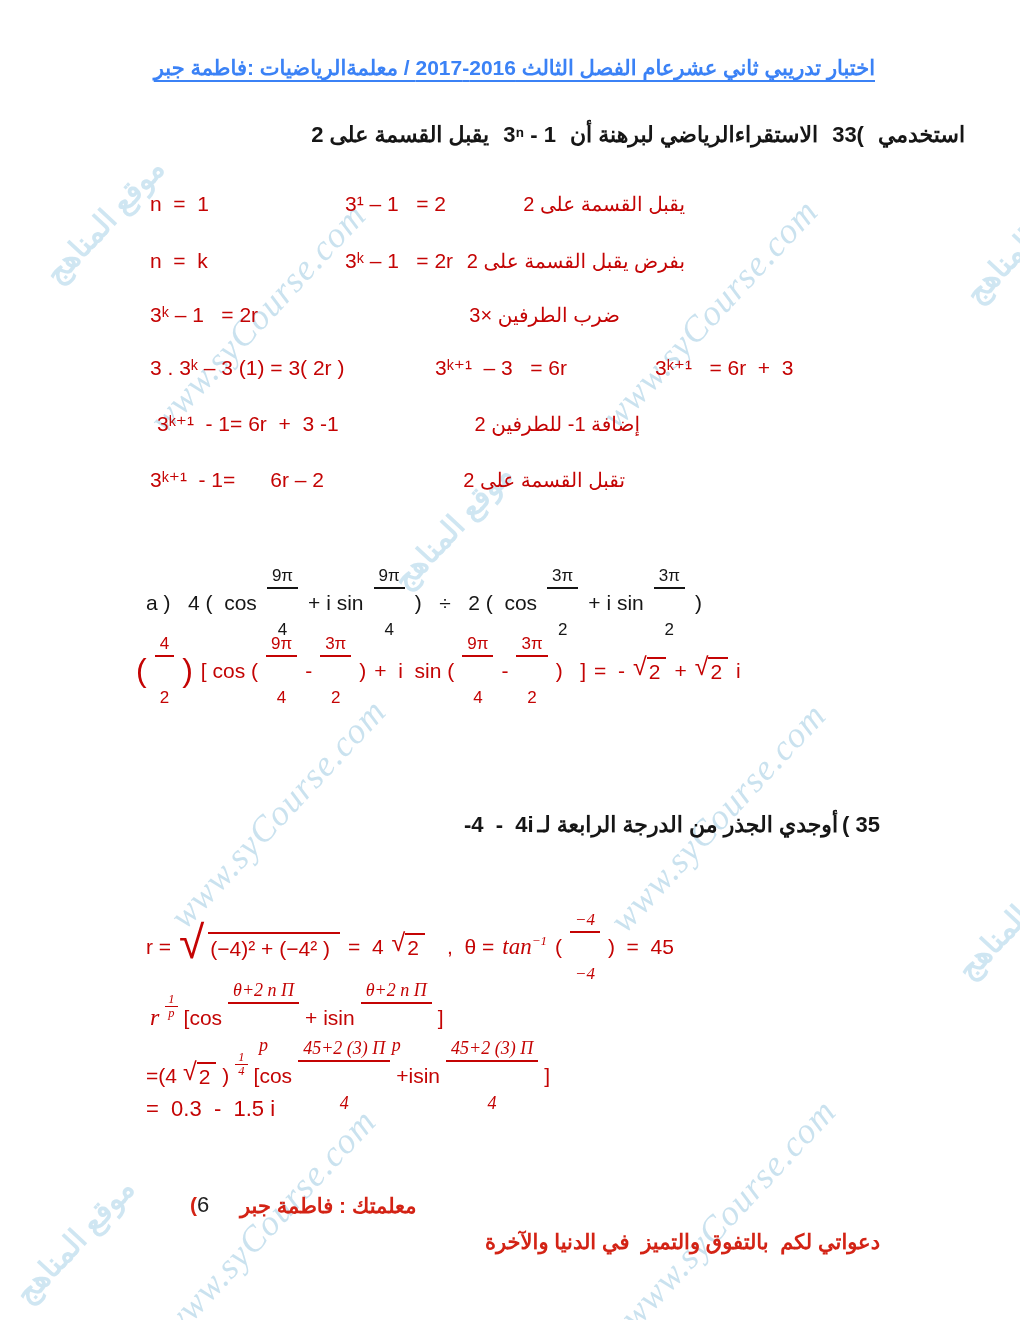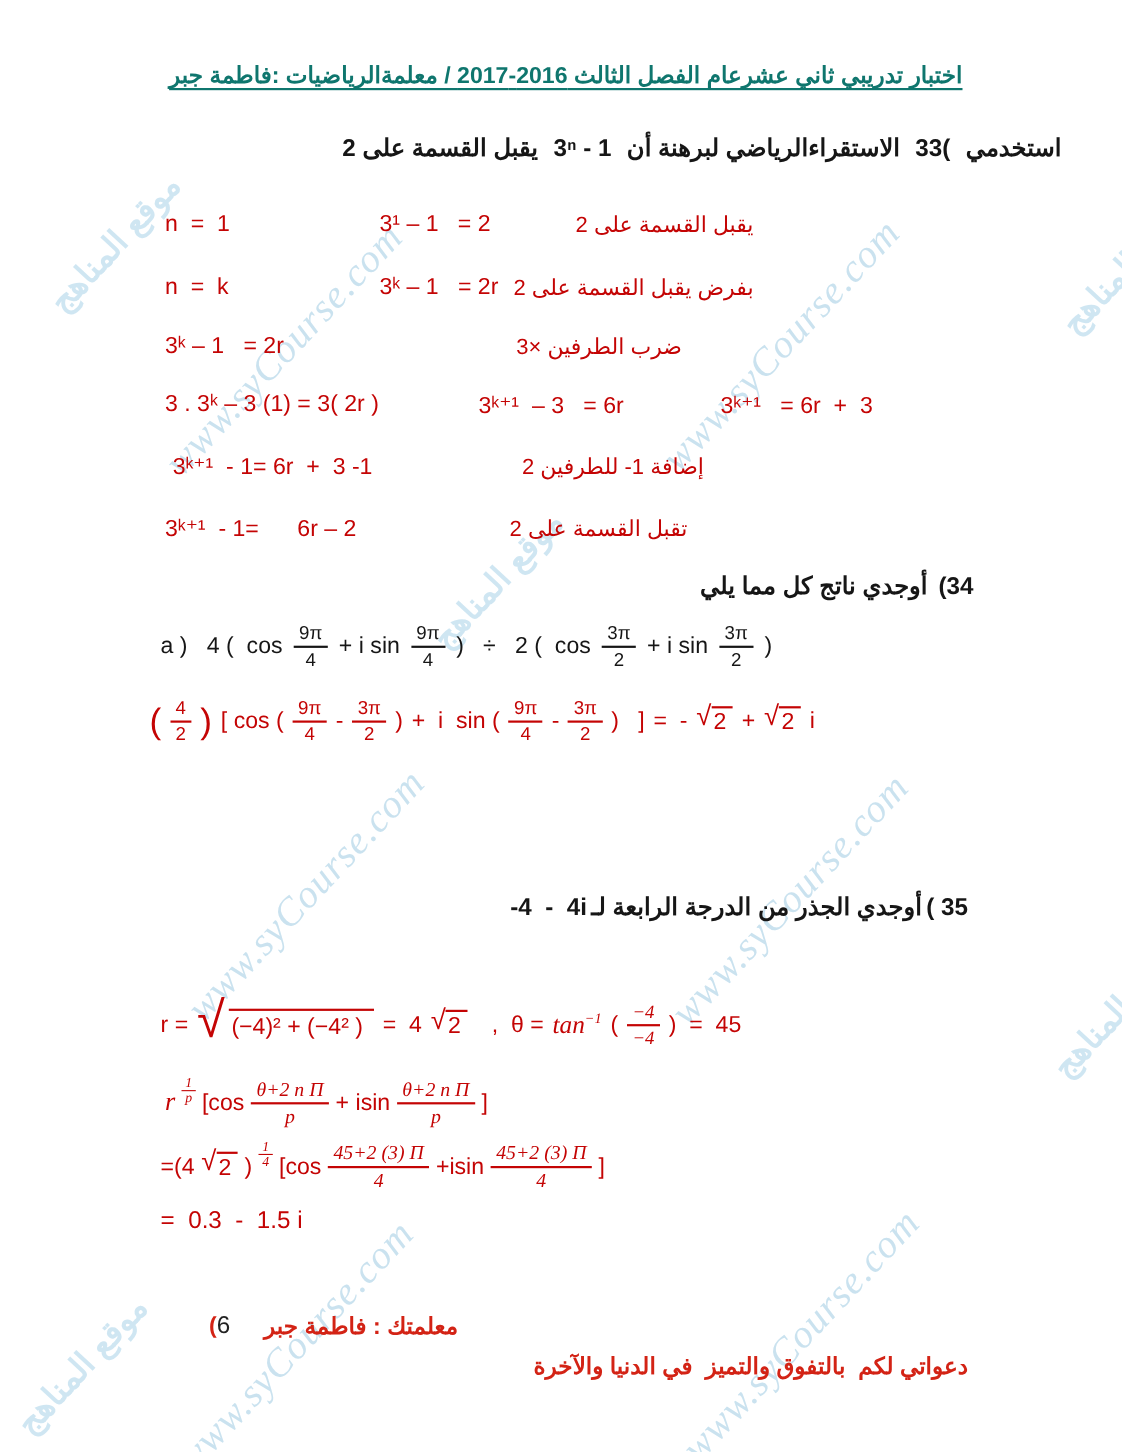--- a/index.html
+++ b/index.html
@@ -16,28 +16,28 @@
   .wm-ar{
     width:210px;font-size:30px;font-weight:bold;color:#a9d2e8;
     transform:rotate(-47deg);direction:rtl;white-space:nowrap;
   }
   .layer{position:absolute;inset:0;z-index:1;}
   .abs{position:absolute;}
   .line{position:absolute;display:flex;align-items:center;gap:10px;}
   .pre{white-space:pre;}
   .ar{direction:rtl;unicode-bidi:isolate;}
   .hdr{
-    color:#0f766e;font-weight:bold;font-size:21px;
+    color:#3b82f6;font-weight:bold;font-size:21px;
     text-decoration:underline;text-underline-offset:5px;
   }
   .blk{color:#161616;font-weight:bold;font-size:22px;}
   .red{color:#c40404;}
   .m{font-size:21px;}
   .mar{font-size:20px;}
-  .frac{display:inline-flex;flex-direction:column;align-items:center;font-size:17px;line-height:1.15;}
+  .frac{display:inline-flex;flex-direction:column;align-items:center;font-size:17px;line-height:1.15;gap:30px;}
   .frac .fn{border-bottom:2px solid currentColor;padding:0 5px 1px;}
   .frac .fd{padding-top:1px;}
   .supfrac{
     display:inline-flex;flex-direction:column;align-items:center;
     font-size:12.5px;line-height:1.05;transform:translateY(-11px);
     font-family:"Liberation Serif",serif;font-style:italic;
   }
   .supfrac .fn{border-bottom:1.5px solid currentColor;padding:0 3px;}
   .rt{display:inline-flex;align-items:flex-start;}
   .rt .sym{font-size:25px;line-height:1;transform:translateY(-3px);}
@@ -98,24 +98,20 @@
   </div>
   <div>
     <span class="abs red m pre" style="top:412px;left:157px;">3ᵏ⁺¹  - 1= 6r  +  3 -1</span>
     <span class="abs red mar ar pre" style="top:412px;right:380px;">إضافة 1- للطرفين 2</span>
   </div>
   <div>
     <span class="abs red m pre" style="top:468px;left:150px;">3ᵏ⁺¹  - 1=      6r – 2</span>
     <span class="abs red mar ar pre" style="top:468px;right:395px;">تقبل القسمة على 2</span>
   </div>
 
-  <div class="line blk" style="top:520px;right:135px;gap:10px;">
-    <span class="ar pre">أوجدي ناتج كل مما يلي</span>
-    <span class="pre">(34</span>
-  </div>
 
   <div class="line m" style="top:566px;left:146px;color:#161616;">
     <span class="pre">a )   4 (  cos</span>
     <span class="frac">
         <span class="fn">9π</span>
         <span class="fd">4</span>
       </span>
     <span class="pre">+ i sin</span>
     <span class="frac">
         <span class="fn">9π</span>

